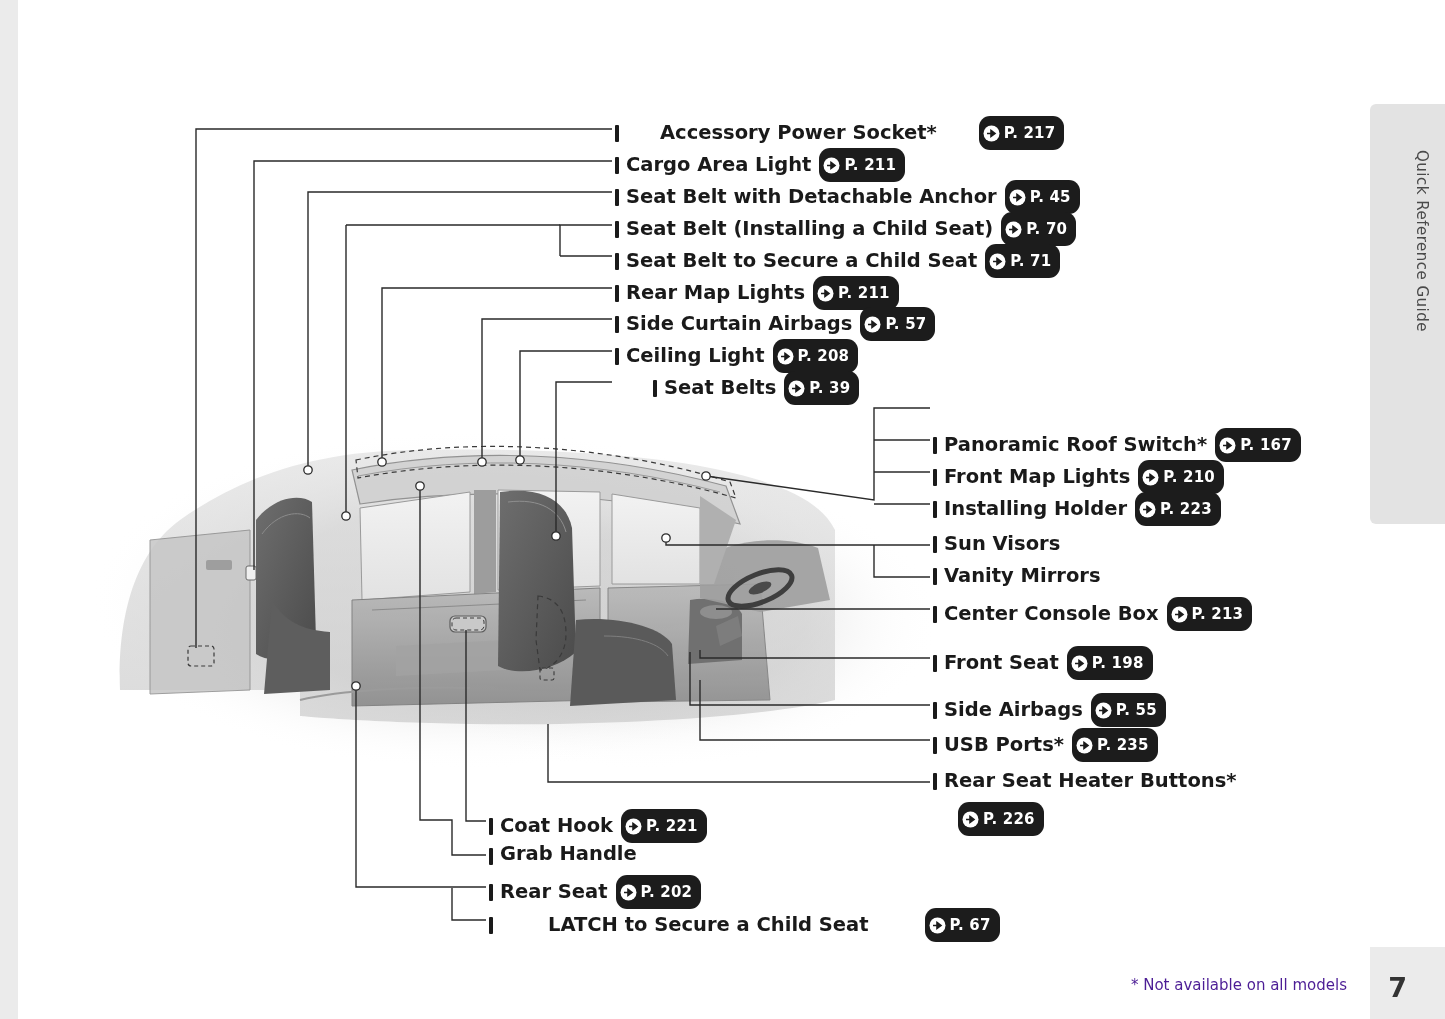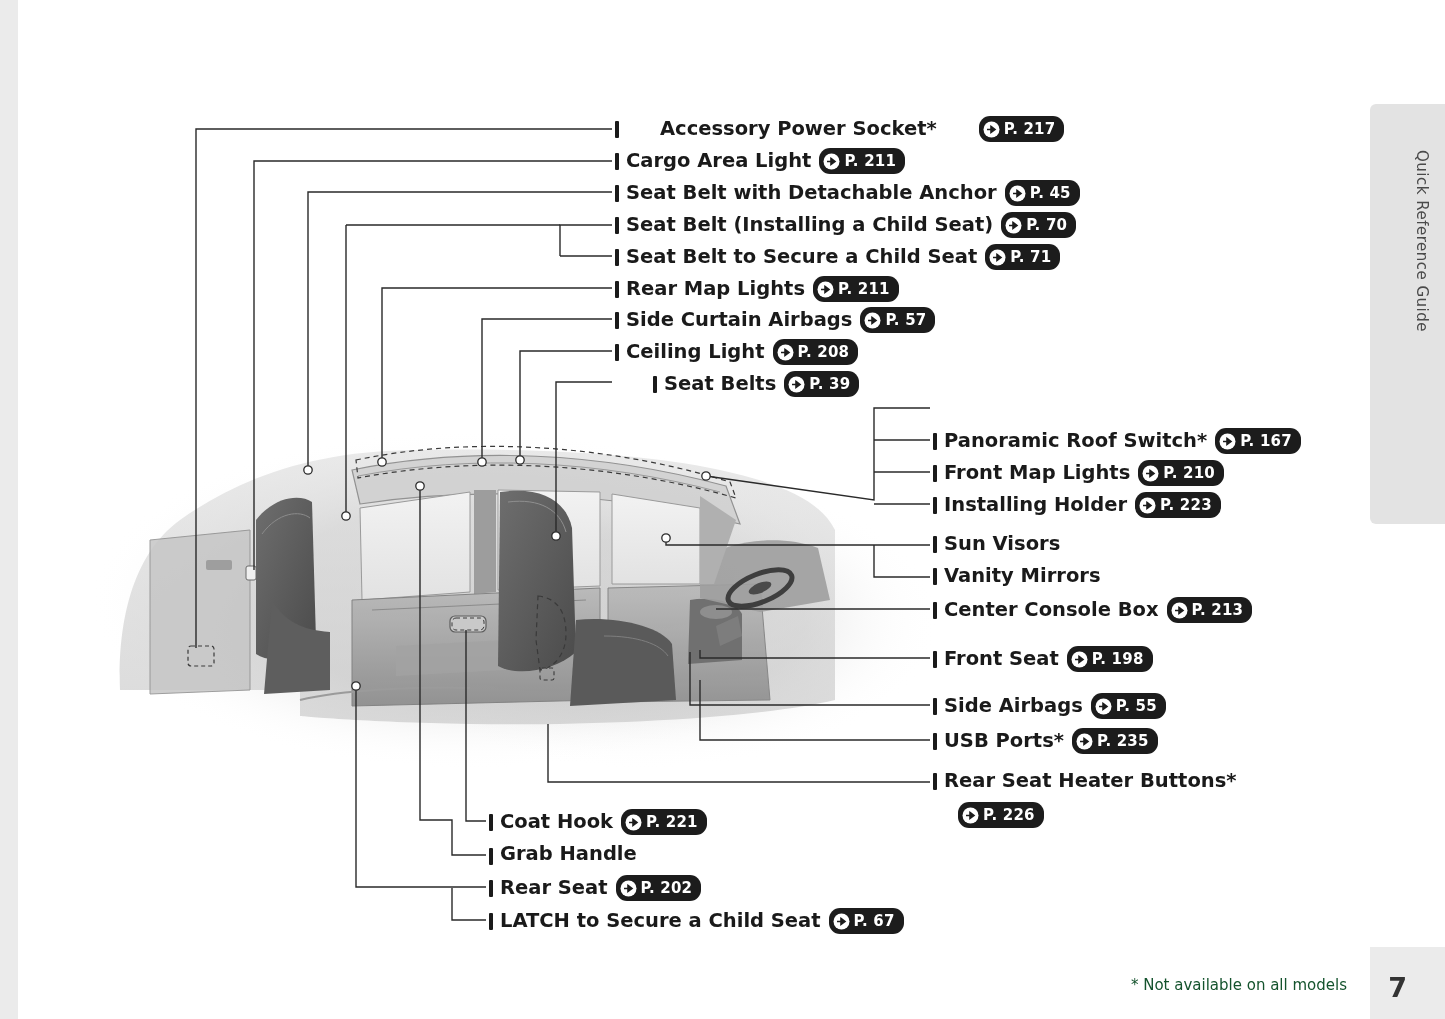--- a/index.html
+++ b/index.html
@@ -73,21 +73,21 @@
     bottom: 16px;
     font-size: 27px;
     color: #333333;
     font-weight: bold;
   }
   .footnote {
     position: absolute;
     right: 98px;
     bottom: 25px;
     font-size: 15px;
-    color: #14532d;
+    color: #4c1d95;
   }
 
   
   .label {
     position: absolute;
     white-space: nowrap;
     font-size: 19.5px;
     font-weight: bold;
     color: #1a1a1a;
     line-height: 22px;
@@ -105,21 +105,21 @@
   }
   .txt { display: inline-block; }
 
   
   .pill {
     display: inline-flex;
     align-items: center;
     background: #1c1c1c;
     color: #ffffff;
     border-radius: 11px;
-    height: 26px;
+    height: 34px;
     padding: 0 9px 0 4px;
     margin-left: 8px;
     font-size: 15px;
     font-weight: bold;
     letter-spacing: 0.2px;
     flex: none;
   }
   .pill .arrow {
     display: inline-block;
     width: 17px;
@@ -579,21 +579,21 @@
       <span class="arrow">
           <svg width="17" height="17" viewBox="0 0 17 17">
             <circle cx="8.5" cy="8.5" r="8" fill="#ffffff"></circle>
             <path d="M4 8.5 L9 8.5 M8 5.5 L12 8.5 L8 11.5 Z" stroke="#1c1c1c" stroke-width="1.6" fill="#1c1c1c"></path>
           </svg>
         </span>
       <span>P. 202</span>
     </span>
   </div>
 
-  <div class="label" style="left:489px; top:908px;">
+  <div class="label" style="left:489px; top:908px;gap:48px;">
     <span class="tick"></span>
     <span class="txt">LATCH to Secure a Child Seat</span>
     <span class="pill">
       <span class="arrow">
           <svg width="17" height="17" viewBox="0 0 17 17">
             <circle cx="8.5" cy="8.5" r="8" fill="#ffffff"></circle>
             <path d="M4 8.5 L9 8.5 M8 5.5 L12 8.5 L8 11.5 Z" stroke="#1c1c1c" stroke-width="1.6" fill="#1c1c1c"></path>
           </svg>
         </span>
       <span>P. 67</span>

